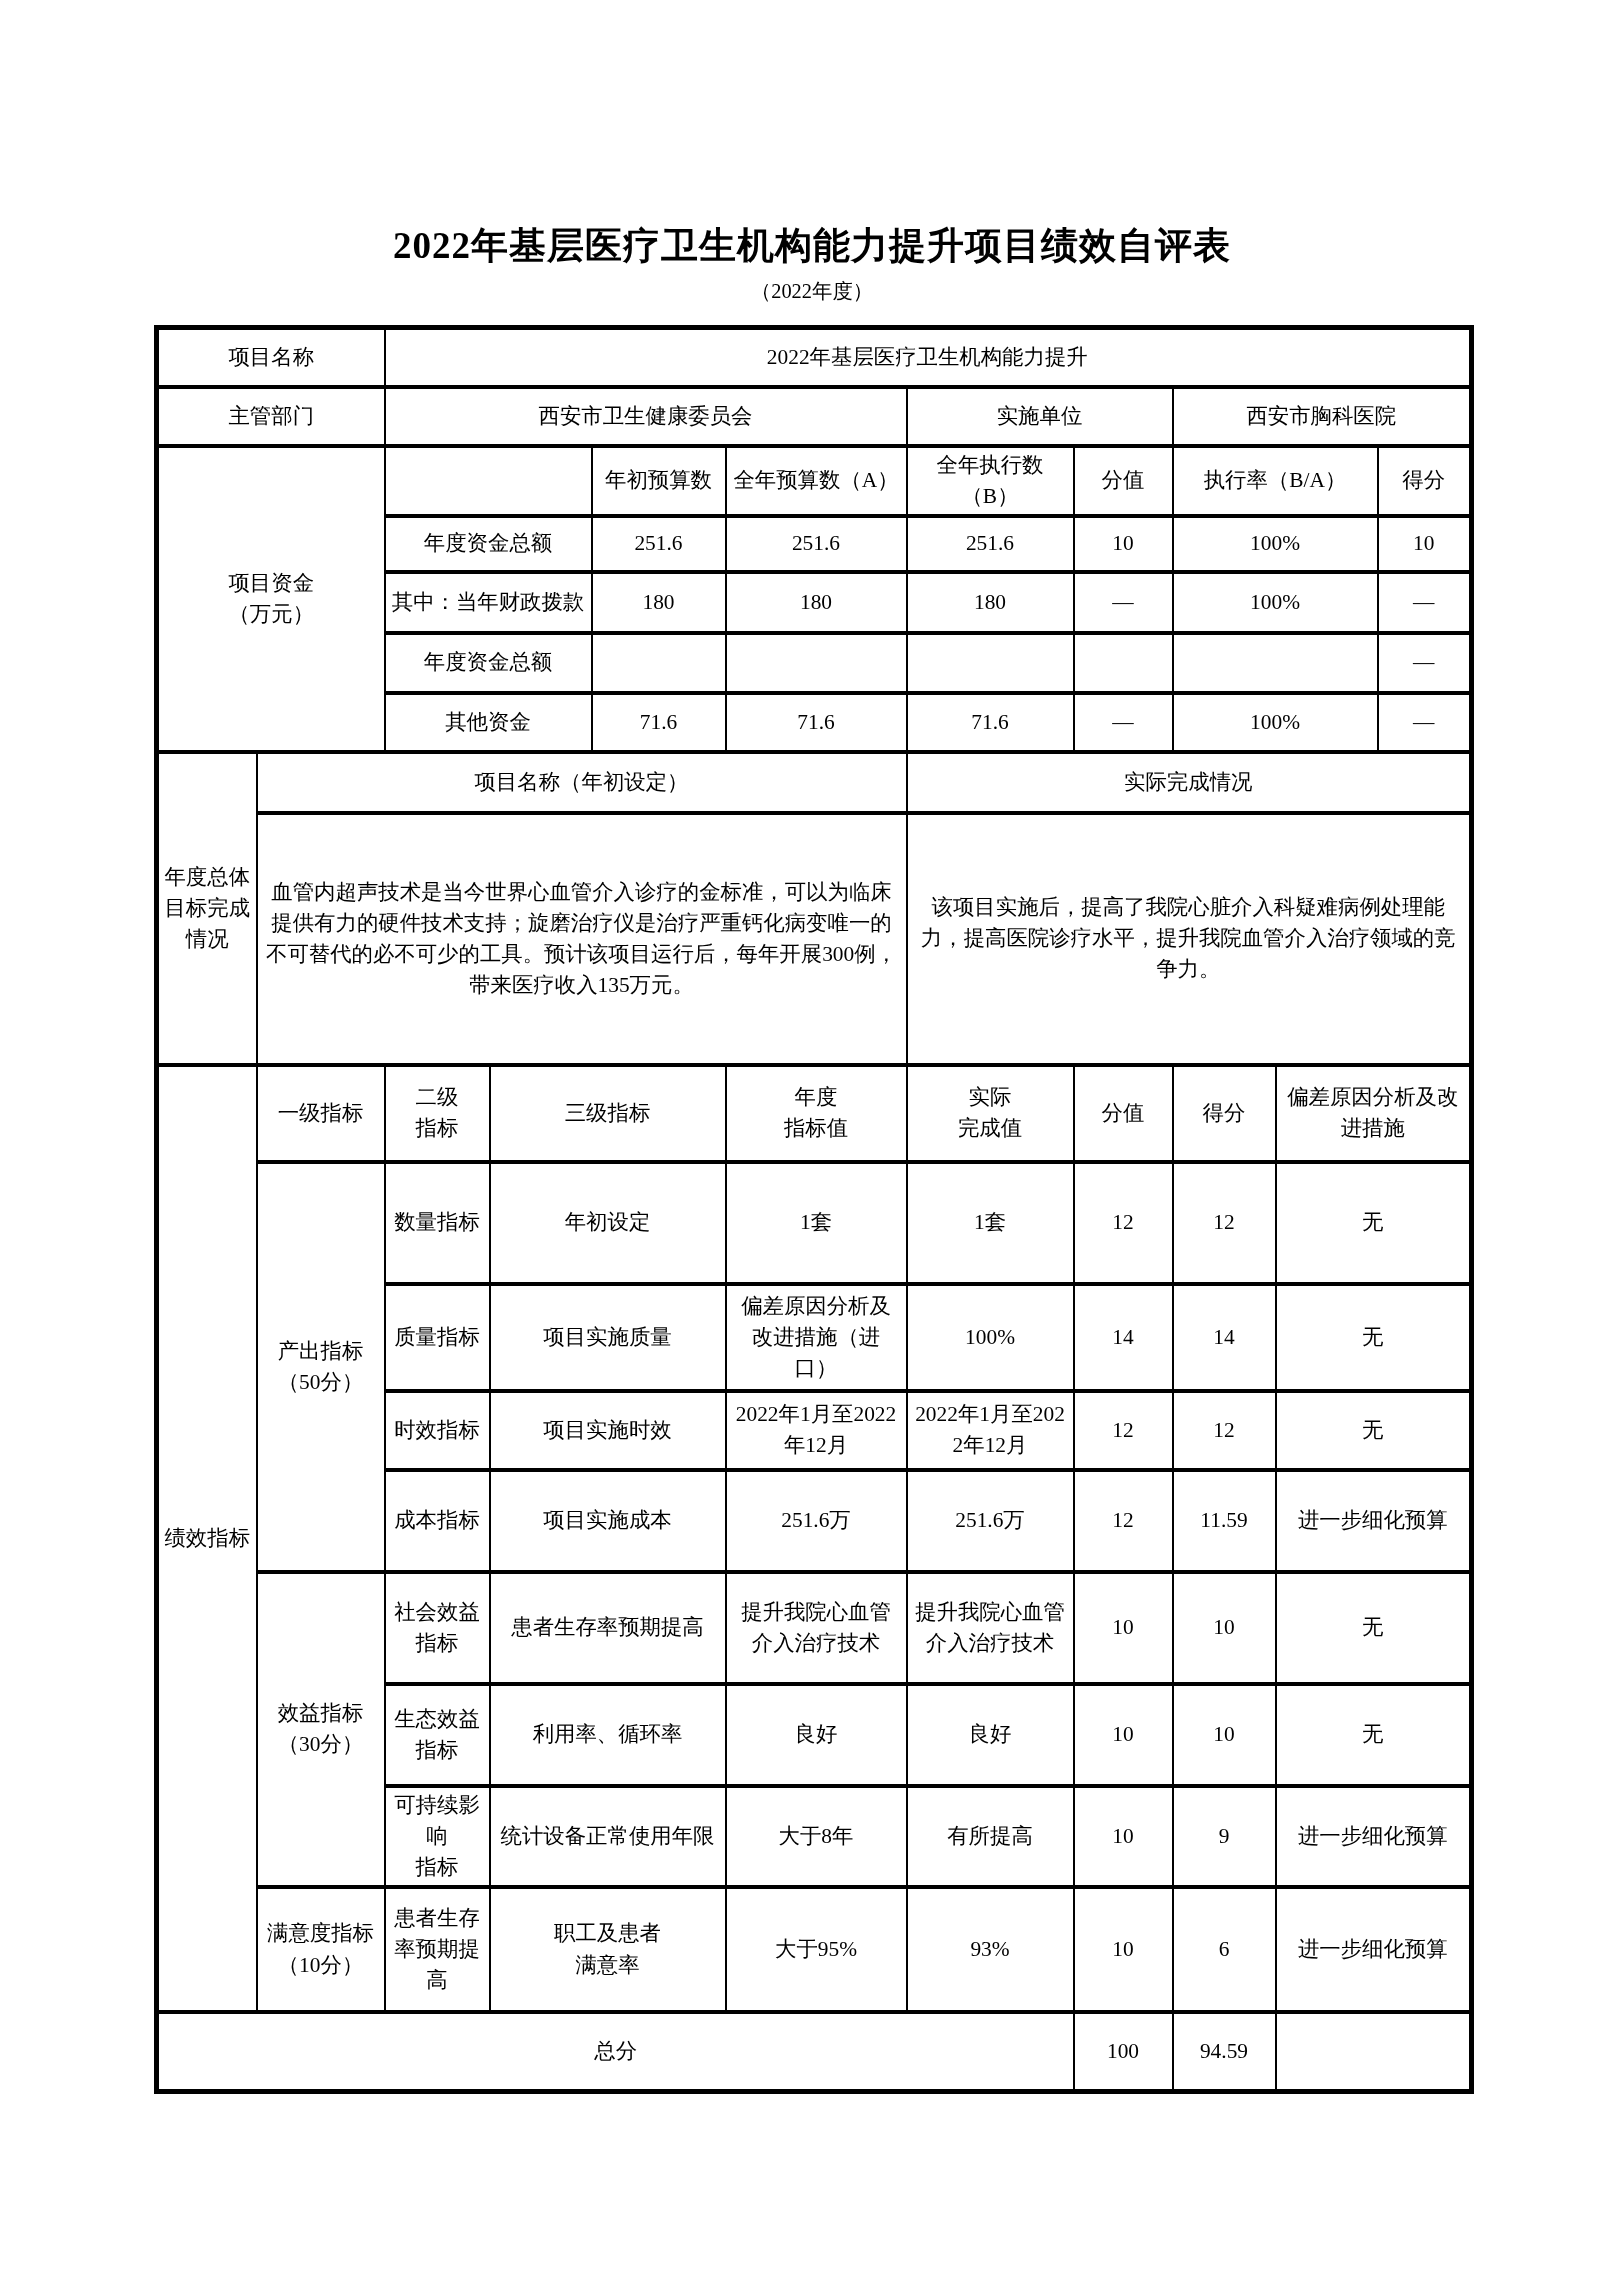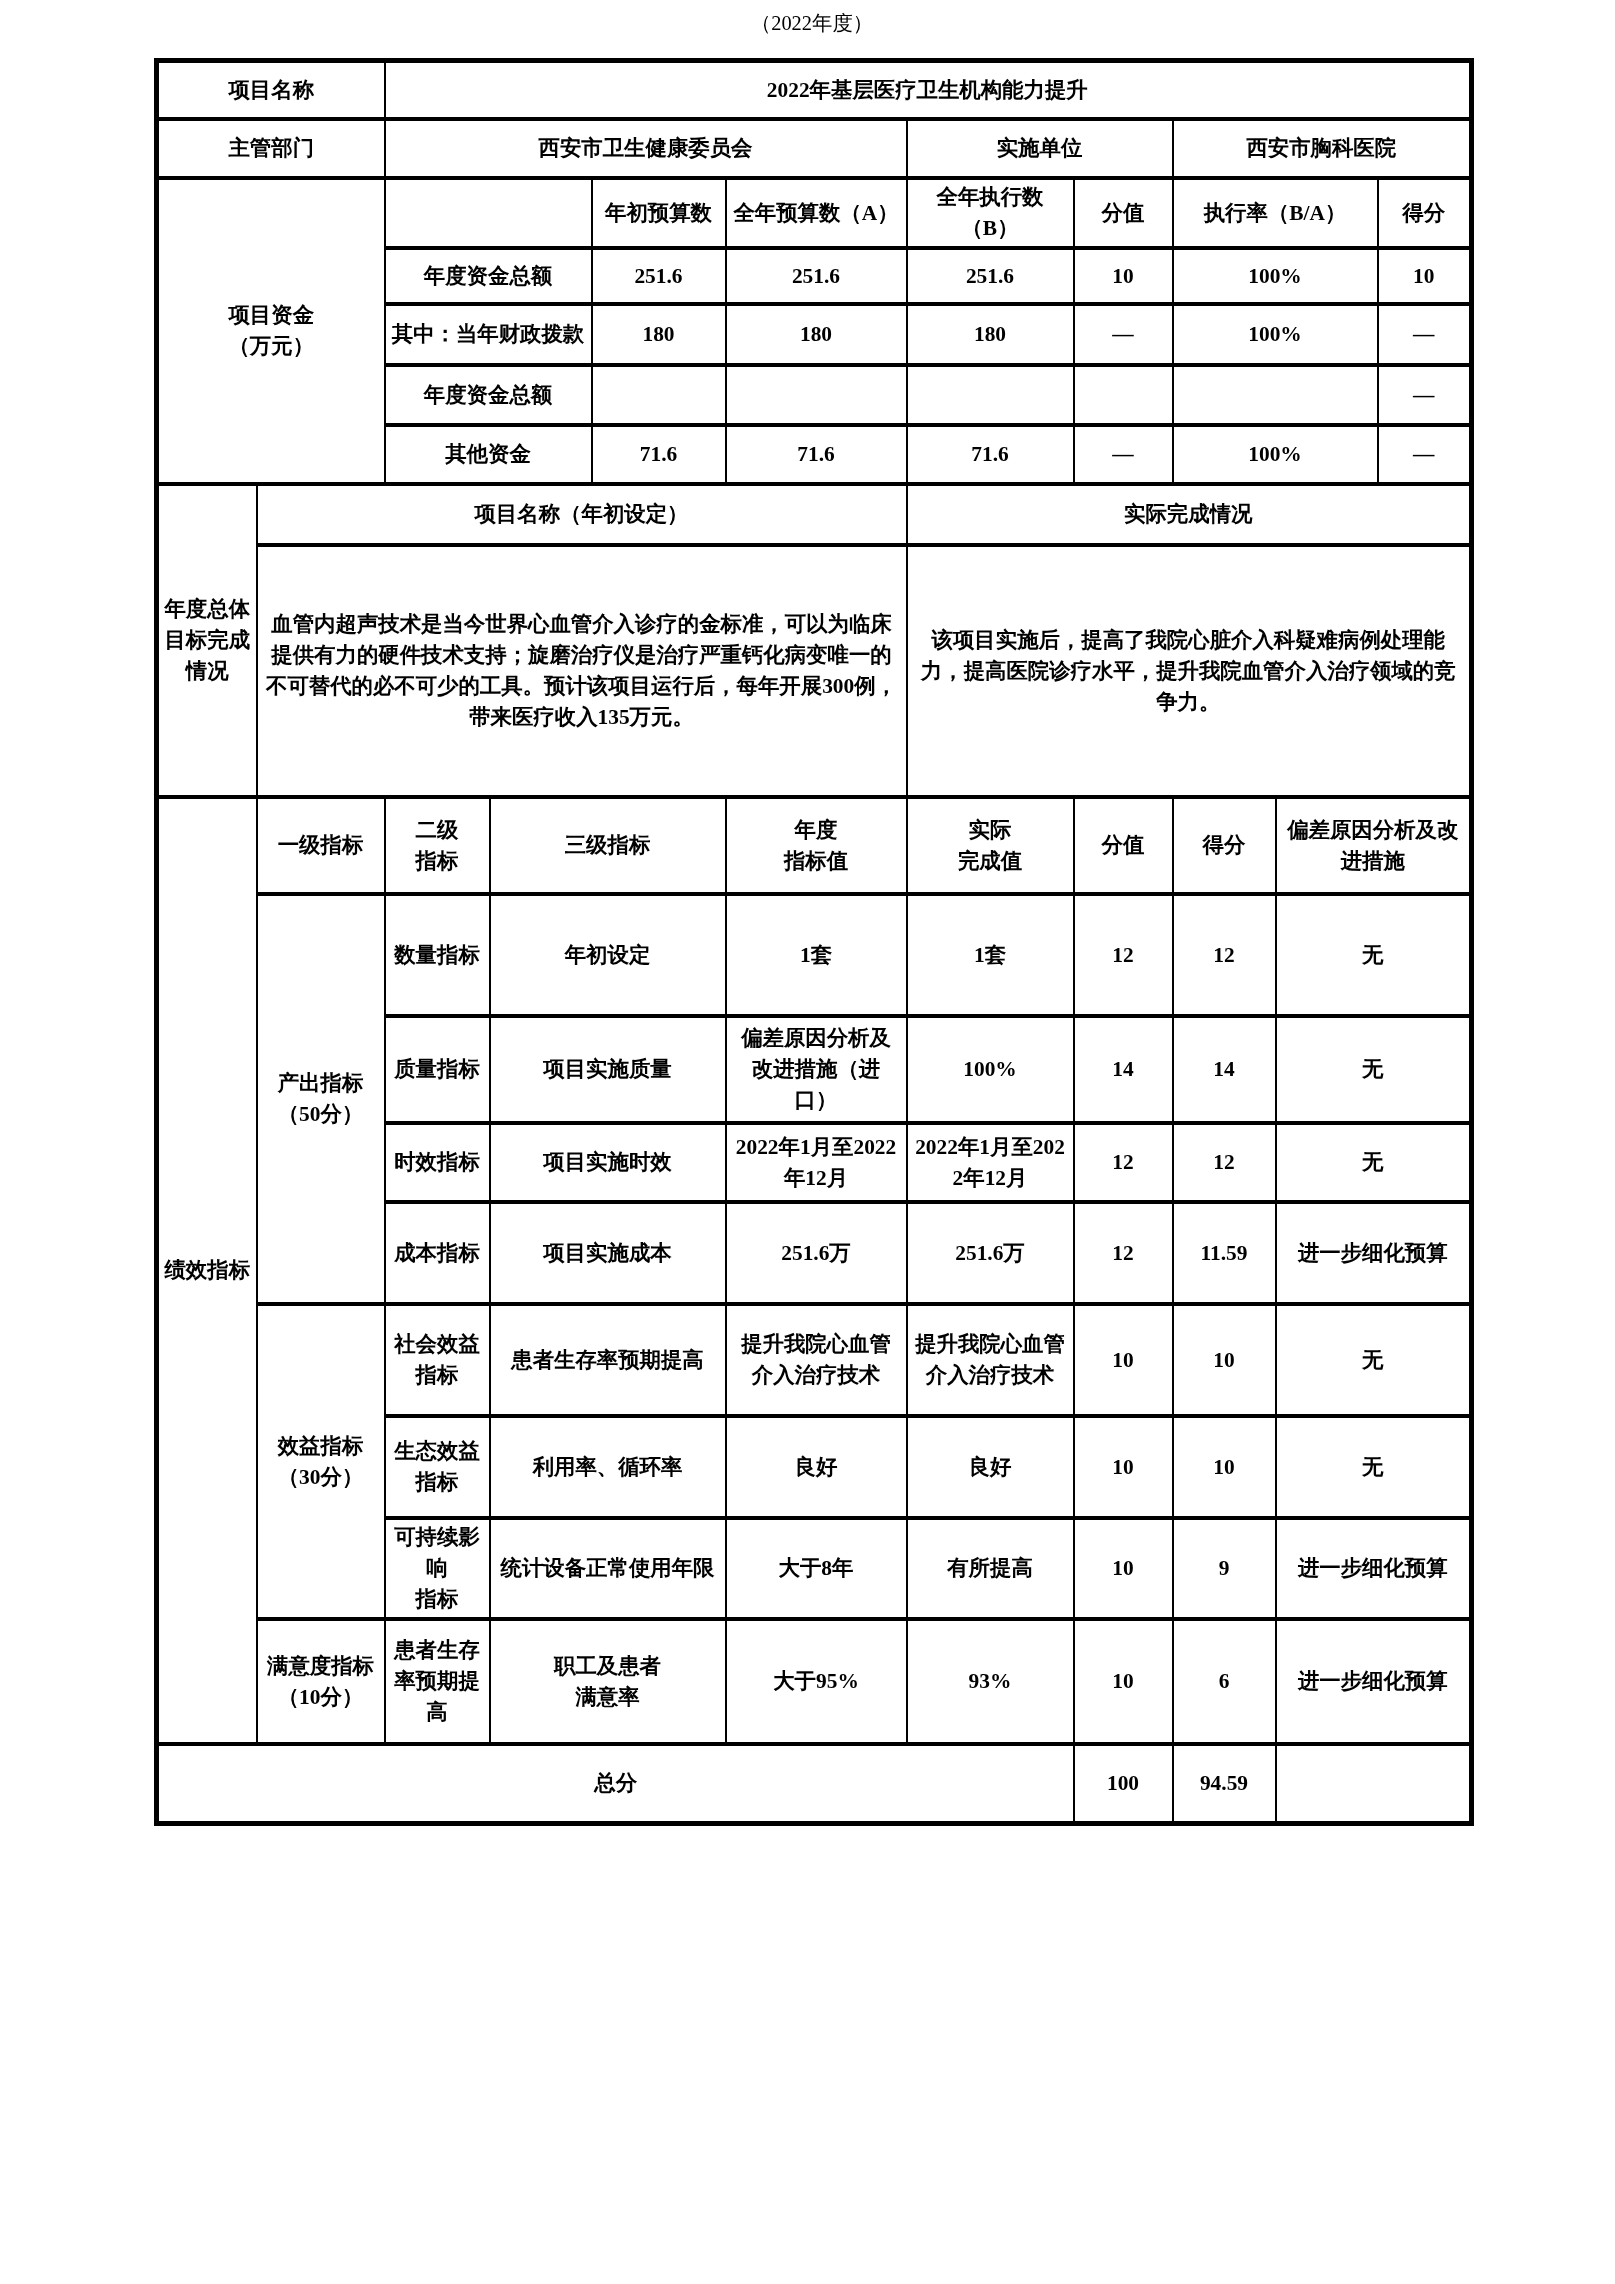--- a/index.html
+++ b/index.html
@@ -8,41 +8,41 @@
     font-family:"Liberation Serif","DejaVu Serif",serif;
     -webkit-font-smoothing:antialiased;
   }
   .header{width:1316px;margin-left:154px;text-align:center;}
   .title{padding-top:225px;font-size:37px;font-weight:bold;line-height:1.15;letter-spacing:1px;}
   .subtitle{margin-top:13px;font-size:20.4px;line-height:1;}
   table.doc{
     table-layout:fixed;border-collapse:collapse;
     margin:24.4px 0 0 154px;width:1316px;
     border:5.1px solid #000;
-    font-weight:bold;
   }
   table.doc td{
     border:4.1px solid #000;border-left-width:2.5px;border-right-width:2.5px;
     font-size:21.4px;line-height:1.45;text-align:center;vertical-align:middle;
     padding:2px 5.1px;white-space:pre-wrap;overflow:hidden;
     word-break:break-all;
   }
   td.left{text-align:left;}
   td.para{padding:5.1px 24.4px;line-height:1.55;}
   td.sp{line-height:1.9;margin-left:43px;}
   
   .h105{height:53px}.h110{height:56px}.h115{height:59px}.h118{height:60px}
   .h120{height:61px}.h155{height:79px}.h190{height:97px}.h195{height:99px}
   .h200{height:102px}.h210{height:107px}.h220{height:112px}.h240{height:122px}
   .h245{height:125px}.h495{height:252px}
 </style>
 </head>
 <body>
 
 <div class="header">
+  <div class="title">2022年基层医疗卫生机构能力提升项目绩效自评表</div>
   <div class="subtitle">（2022年度）</div>
 </div>
 
 <table class="doc">
   <colgroup>
     <col style="width:100px">
       <col style="width:128px">
       <col style="width:105px">
     <col style="width:102px">
       <col style="width:134px">

